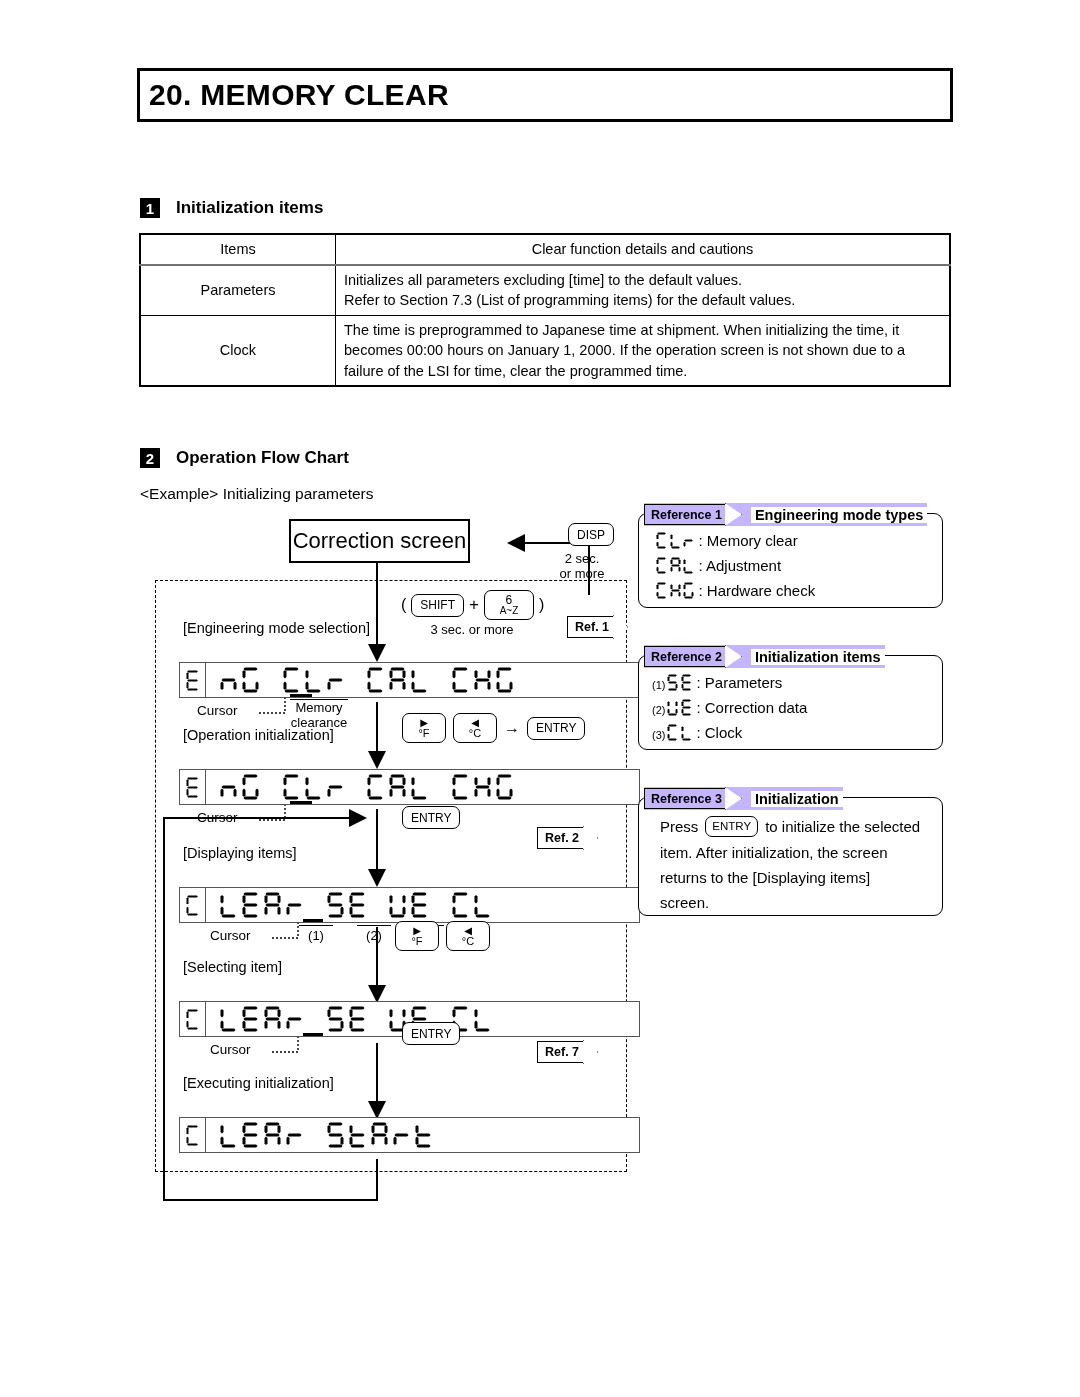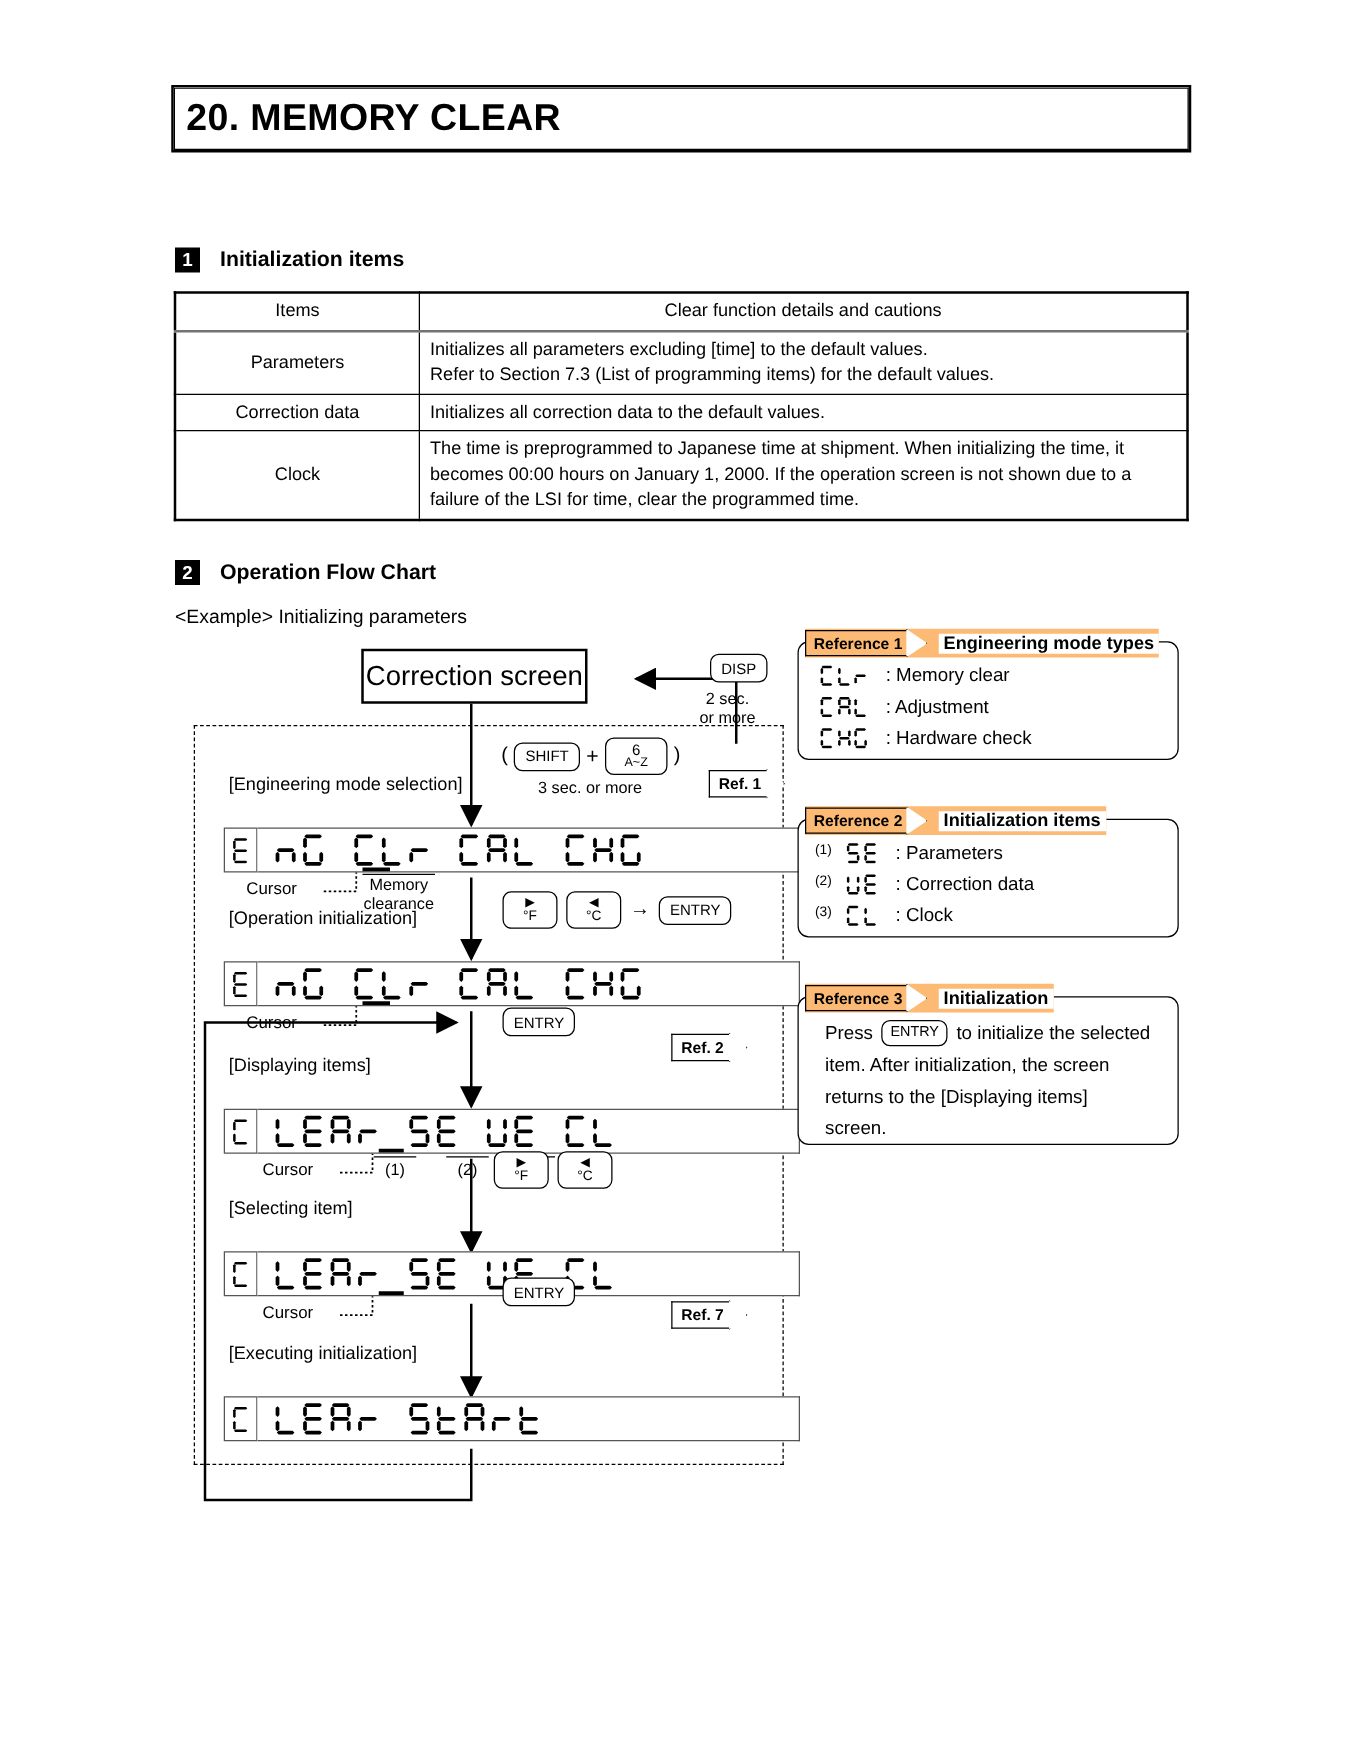--- a/index.html
+++ b/index.html
@@ -73,28 +73,28 @@
      display:flex;align-items:center;padding-left:14px;background:#fff;}
 
   .dashbox{position:absolute;border:1.6px dashed #000;}
   .cursor-u{position:absolute;height:3px;background:#000;}
 
   #pagenum{position:absolute;left:0;right:0;top:1325px;text-align:center;
      font-family:"Liberation Serif",serif;font-size:17px;letter-spacing:2px;}
 
   
   .refbox{position:absolute;border:1.6px solid #000;border-radius:9px;background:#fff;}
-  .refhdr{position:absolute;display:flex;align-items:center;background:#fdba74;}
+  .refhdr{position:absolute;display:flex;align-items:center;background:#c4b5fd;}
   .refhdr .b{border:1.6px solid #000;border-right:none;height:21px;display:flex;align-items:center;
      padding:0 4px 0 6px;font-size:12.5px;font-weight:bold;box-sizing:border-box;}
   .refhdr .tp{width:16px;height:21px;background:#fff;border-right:1.6px solid #000;
      border-top:1.6px solid #000;border-bottom:1.6px solid #000;
      clip-path:polygon(0 0,100% 50%,0 100%);margin-left:-1px;}
   .refhdr .ttl{font-size:14.5px;font-weight:bold;margin-left:9px;white-space:nowrap;background:#fff;padding:0 4px;}
-  .refline{position:absolute;font-size:15px;display:flex;align-items:flex-start;gap:12px;white-space:nowrap;}
+  .refline{position:absolute;font-size:15px;display:flex;align-items:flex-end;gap:2px;white-space:nowrap;}
   .refline .no{font-size:11px;}
   .refp{position:absolute;font-size:15px;line-height:1.5;}
 </style>
 </head>
 <body>
 
 <div class="pg">
 
   <div id="title-box">
     <div class="t">20. MEMORY CLEAR</div>
@@ -113,26 +113,20 @@
       <td>Clear function details and cautions</td>
     </tr>
     <tr>
       <td class="c1">Parameters</td>
       <td>
         <div>Initializes all parameters excluding [time] to the default values.</div>
         <div>Refer to Section 7.3 (List of programming items) for the default values.</div>
       </td>
     </tr>
     <tr>
-      <td class="c1">Correction data</td>
-      <td>
-        <div>Initializes all correction data to the default values.</div>
-      </td>
-    </tr>
-    <tr>
       <td class="c1">Clock</td>
       <td>
         <div>The time is preprogrammed to Japanese time at shipment. When initializing the time, it</div>
         <div>becomes 00:00 hours on January 1, 2000. If the operation screen is not shown due to a</div>
         <div>failure of the LSI for time, clear the programmed time.</div>
       </td>
     </tr>
   </tbody>
     </table>
 

